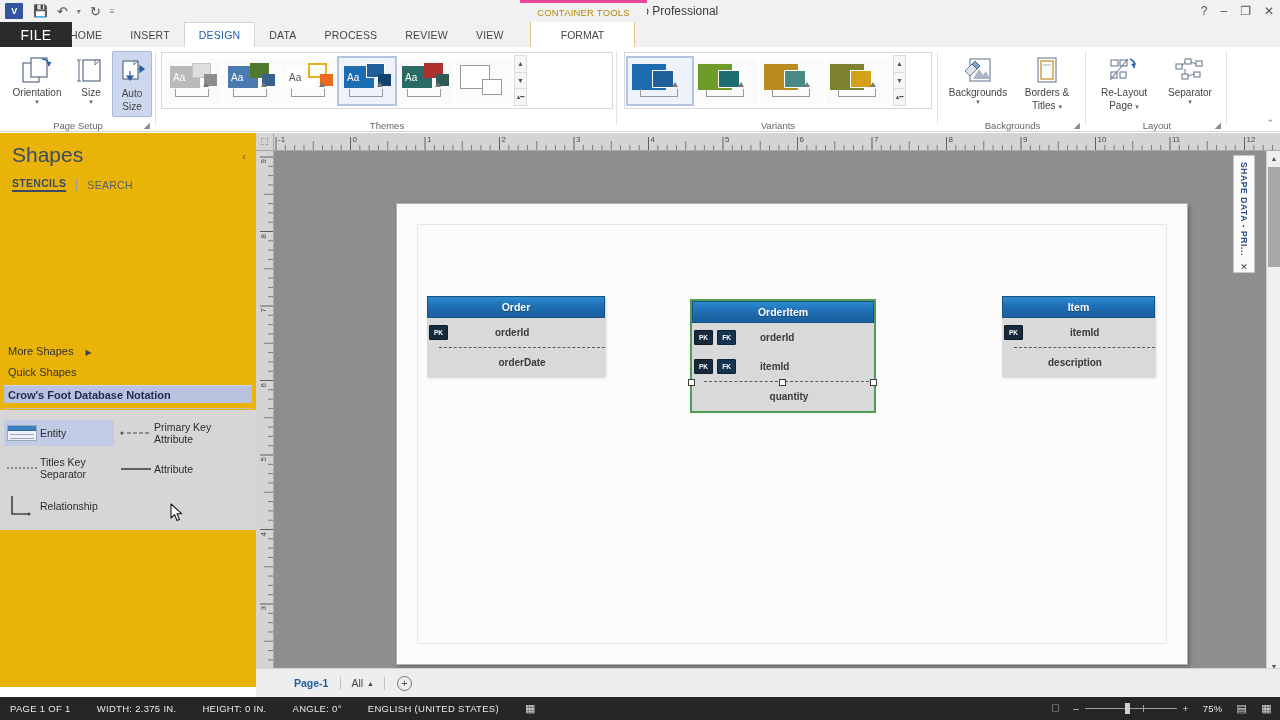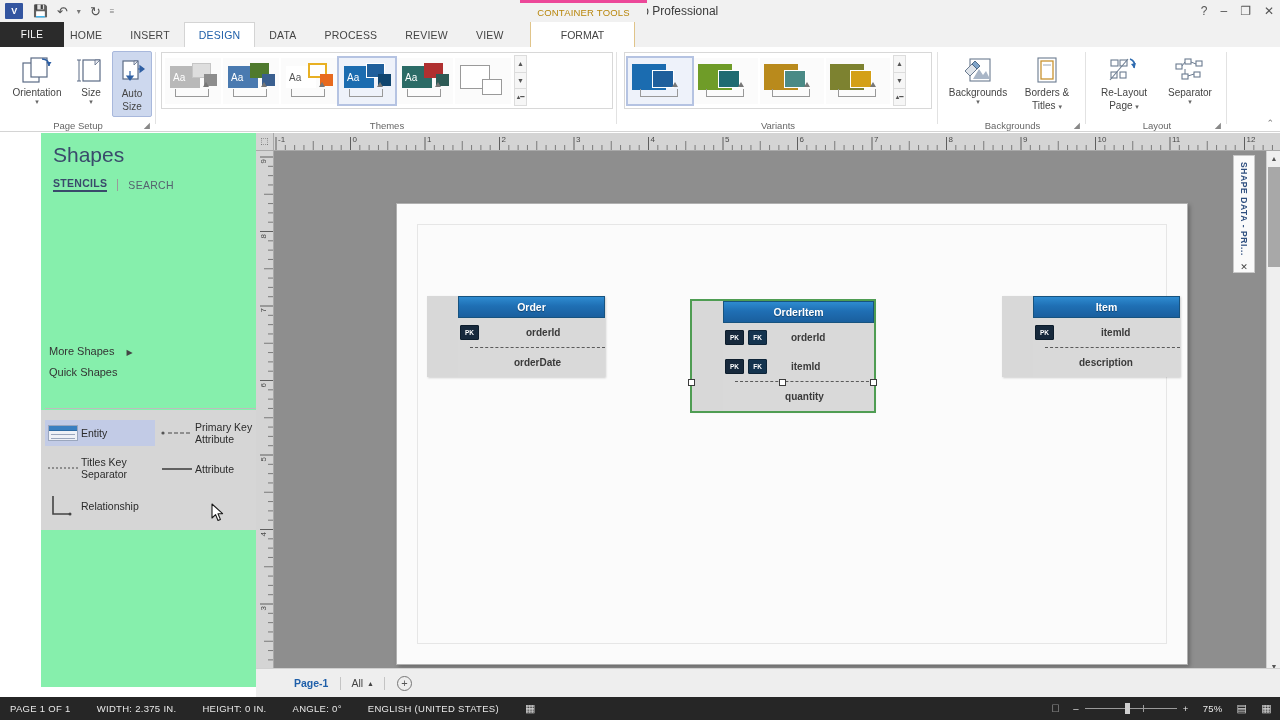--- a/index.html
+++ b/index.html
@@ -44,22 +44,22 @@
     display:flex; align-items:center; gap:13px;
     font-size:12px; color:#555;
   }
 
   
   .tabstrip {
     position:absolute; left:0; top:22px; width:1280px; height:25px;
     background:#f1f1f1;
   }
   .tab-file {
-    position:absolute; left:0; top:0; width:64px; height:25px;
-    background:#2b2b2b; color:#fff; font-size:10px;
+    position:absolute; left:0; top:0; width:72px; height:25px;
+    background:#2b2b2b; color:#fff; font-size:14px;
     display:flex; align-items:center; justify-content:center;
     letter-spacing:0.3px;
   }
   .tabs { position:absolute; left:56px; top:0; height:25px; display:flex; }
   .tab {
     height:25px; padding:0 14px; display:flex; align-items:center;
     font-size:10.5px; color:#444; letter-spacing:0.2px;
   }
   .tab.active {
     background:#fff; color:#1f5fa9;
@@ -151,22 +151,21 @@
   }
   .gal-scroll div:last-child { border-bottom:1px solid #dcdcdc; }
 
   .ribbon-collapse {
     position:absolute; right:6px; bottom:3px; font-size:9px; color:#777;
   }
 
   
   .shapes-panel {
     position:absolute; left:0; top:133px; width:256px; height:554px;
-    background:#86efac;
-    margin-left:41px;
+    background:#eab308;
   }
   .shapes-title {
     position:absolute; left:12px; top:10px;
     font-size:21px; color:#3a4a6b; font-weight:normal;
   }
   .shapes-collapse { position:absolute; right:10px; top:17px; font-size:11px; color:#555; }
   .shp-tabs { position:absolute; left:12px; top:44px; display:flex; align-items:center; gap:10px; }
   .shp-tab { font-size:10.5px; color:#3a4a6b; letter-spacing:0.3px; }
   .shp-tab.active { border-bottom:2px solid #3a4a6b; padding-bottom:1px; font-weight:bold; }
   .shp-tab.dim { color:#55616f; }
@@ -231,21 +230,20 @@
   .page-inner-border {
     position:absolute; left:20px; top:20px; right:20px; bottom:20px;
     border:1px solid #e6e6e6;
   }
 
   
   .entity {
     position:absolute;
     background:#d8d8d8;
     box-shadow: 1px 1px 2px rgba(0,0,0,.18);
-    padding-left: 31px;
   }
   .entity .ehdr {
     height:22px;
     background: linear-gradient(to bottom, #2e8bd0 0%, #1f6fb4 45%, #1a5f9e 100%);
     border:1px solid #17537f;
     color:#fff; font-size:10.5px; font-weight:bold;
     display:flex; align-items:center; justify-content:center;
     text-shadow: 0 1px 1px rgba(0,0,0,.35);
   }
   .entity .ebody { position:relative; background:#d9d9d9; }
@@ -606,20 +604,21 @@
       <span class="shp-div"></span>
       <span class="shp-tab dim">SEARCH</span>
     </div>
 
     <div class="shp-link" style="top:212px;">
       <span>More Shapes</span>
       <span class="arr">▶</span>
     </div>
     <div class="shp-link" style="top:233px;">Quick Shapes</div>
 
+    <div class="stencil-hdr" style="top:252px;">Crow's Foot Database Notation</div>
     <div class="stencil-sep"></div>
 
     <div class="stencil-body">
 
       <div class="sitem sel" style="left:4px; top:10px; width:110px; height:26px;">
         <span class="sico">
           <span class="ent-ico">
             <span class="bar" style="display:block;"></span>
             <span class="ln" style="display:block;"></span>
             <span class="ln" style="display:block;"></span>
@@ -947,21 +946,21 @@
                 <div class="erow">
                   <span class="badge-slot"></span>
                   <span class="badge-slot"></span>
                   <span style="margin-left: 0px; flex: 1 1 0%; text-align: center; margin-right: 34px;">quantity</span>
                 </div>
               </div>
               <div class="sel-handle" style="left: -4px; top: 78px;"></div>
               <div class="sel-handle" style="left: 87px; top: 78px;"></div>
               <div class="sel-handle" style="left: 178px; top: 78px;"></div>
             </div>
-            <div class="entity" style="left: 605px; top: 92px; width: 178px;">
+            <div class="entity" style="left: 605px; top: 92px; width: 153px;">
               <div class="ehdr">Item</div>
               <div class="ebody">
                 <div class="erow">
                   <span class="badge-slot">
                     <span class="pk-badge">PK</span>
                   </span>
                   <span class="badge-slot"></span>
                   <span style="margin-left: 22px;">itemId</span>
                 </div>
                 <div class="pk-sep" style="position: relative; margin: 0px 6px;"></div>

